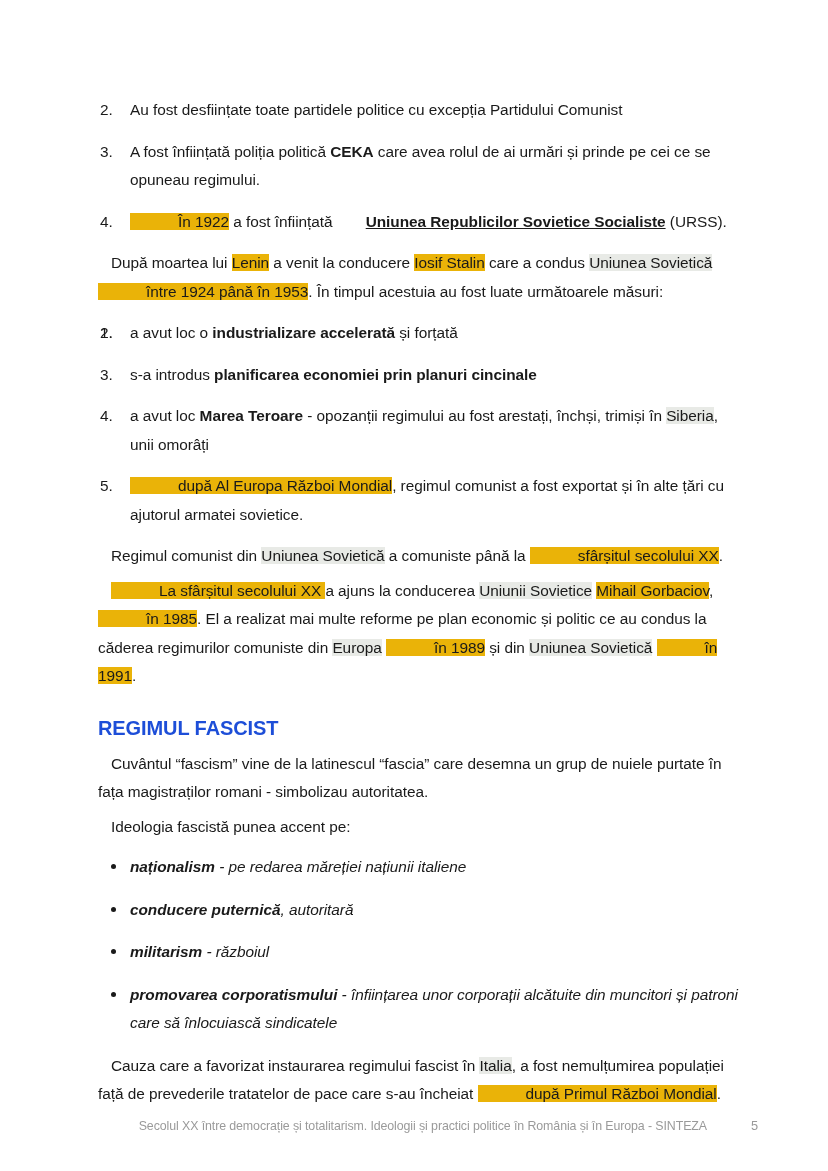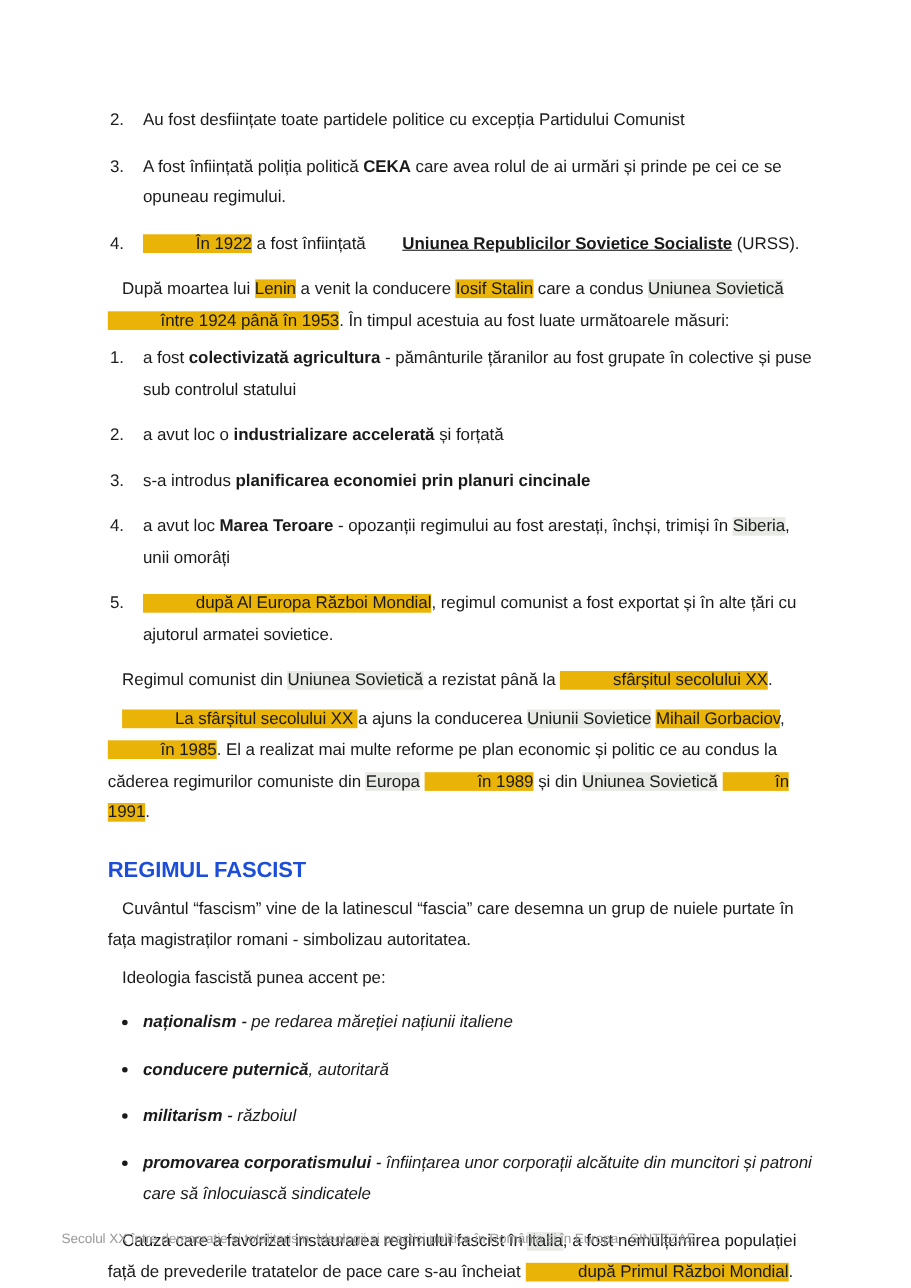--- a/index.html
+++ b/index.html
@@ -98,29 +98,30 @@
   
   b, strong { font-weight: bold; }
   .u { text-decoration: underline; padding-left: 29px; }
   .hl-pink  { background-color: #eab308; padding-left: 48px; }
   .hl-blue  { background-color: #eab308; }
   .hl-gray  { background-color: #e8eae6; }
 
   
   .footer {
     position: absolute;
-    left: 56px;
+    left: 36px;
     right: 48px;
     bottom: 38px;
     display: flex;
     align-items: baseline;
-    justify-content: flex-start;
+    justify-content: flex-end;
     font-size: 12.4px;
     color: #9a9a9a;
     letter-spacing: -0.1px;
+    gap: 44px;
   }
   .footer .fnum {
     font-size: 12.8px;
     color: #9a9a9a;
     padding-right: 22px;
   }
 </style>
 </head>
 <body>
 
@@ -129,28 +130,28 @@
 
     <ol class="numlist">
         <li><span class="num">2.</span><span><span>Au fost desființate toate partidele politice cu excepția Partidului Comunist</span></span></li>
         <li><span class="num">3.</span><span><span>A fost înființată poliția politică </span><b>CEKA</b><span> care avea rolul de ai urmări și prinde pe cei ce se opuneau regimului.</span></span></li>
         <li><span class="num">4.</span><span><span class="hl-pink">În 1922</span><span> a fost înființată </span><b class="u">Uniunea Republicilor Sovietice Socialiste</b><span> (URSS).</span></span></li>
       </ol>
 
     <p class="para"><span>După moartea lui </span><span class="hl-blue">Lenin</span><span> a venit la conducere </span><span class="hl-blue">Iosif Stalin</span><span> care a condus </span><span class="hl-gray">Uniunea Sovietică</span><span> </span><span class="hl-pink">între 1924 până în 1953</span><span>. În timpul acestuia au fost luate următoarele măsuri:</span></p>
 
     <ol class="numlist">
-        <li><span class="num">1.</span><span><span>a fost </span><b>colectivizată agricultura</b><span> - pământurile țăranilor au fost grupate în colective și puse sub controlul statului</span></span></li>
+        <li><span class="num">1.</span></li>
         <li><span class="num">2.</span><span><span>a avut loc o </span><b>industrializare accelerată</b><span> și forțată</span></span></li>
         <li><span class="num">3.</span><span><span>s-a introdus </span><b>planificarea economiei prin planuri cincinale</b></span></li>
         <li><span class="num">4.</span><span><span>a avut loc </span><b>Marea Teroare</b><span> - opozanții regimului au fost arestați, închși, trimiși în </span><span class="hl-gray">Siberia</span><span>, unii omorâți</span></span></li>
         <li><span class="num">5.</span><span><span class="hl-pink">după Al Europa Război Mondial</span><span>, regimul comunist a fost exportat și în alte țări cu ajutorul armatei sovietice.</span></span></li>
       </ol>
 
-    <p class="para"><span>Regimul comunist din </span><span class="hl-gray">Uniunea Sovietică</span><span> a rezistat până la </span><span class="hl-pink">sfârșitul secolului XX</span><span>.</span></p>
+    <p class="para"><span>Regimul comunist din </span><span class="hl-gray">Uniunea Sovietică</span><span> a comuniste până la </span><span class="hl-pink">sfârșitul secolului XX</span><span>.</span></p>
 
     <p class="para"><span class="hl-pink">La sfârșitul secolului XX </span><span> a ajuns la conducerea </span><span class="hl-gray">Uniunii Sovietice</span><span> </span><span class="hl-blue">Mihail Gorbaciov</span><span>, </span><span class="hl-pink">în 1985</span><span>. El a realizat mai multe reforme pe plan economic și politic ce au condus la căderea regimurilor comuniste din </span><span class="hl-gray">Europa</span><span> </span><span class="hl-pink">în 1989</span><span> și din </span><span class="hl-gray">Uniunea Sovietică</span><span> </span><span class="hl-pink">în 1991</span><span>.</span></p>
 
     <h2 class="section-heading">REGIMUL FASCIST</h2>
 
     <p class="para"><span>Cuvântul “fascism” vine de la latinescul “fascia” care desemna un grup de nuiele purtate în fața magistraților romani - simbolizau autoritatea.</span></p>
 
     <p class="para tight"><span>Ideologia fascistă punea accent pe:</span></p>
 
     <ul class="bullist">

